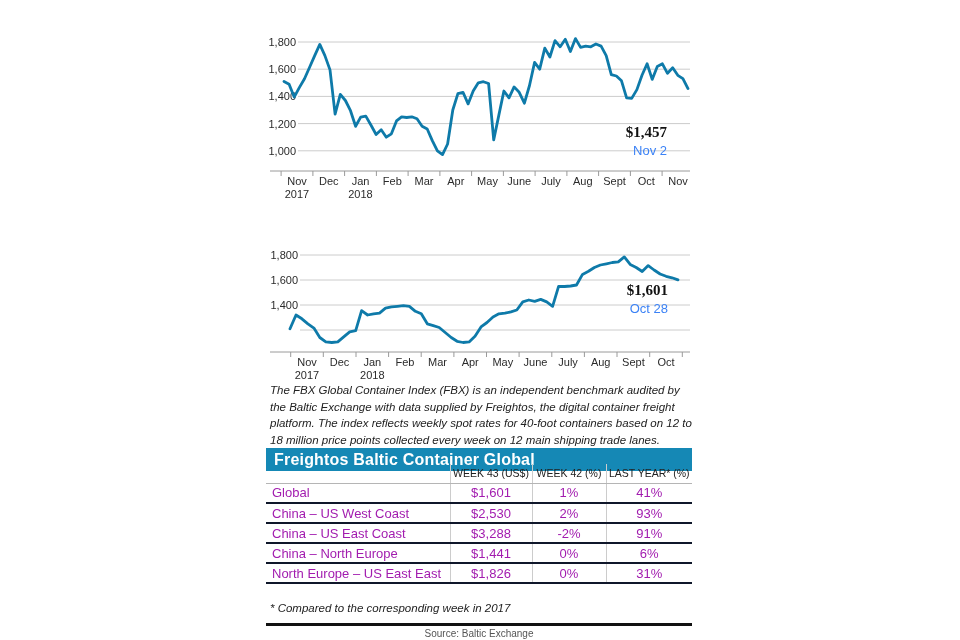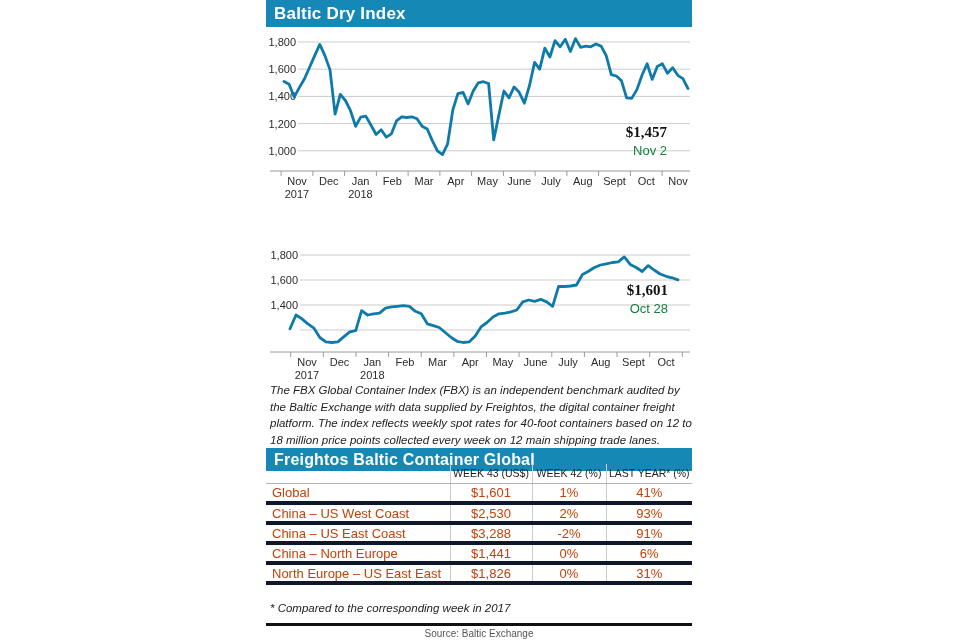--- a/index.html
+++ b/index.html
@@ -19,52 +19,49 @@
   .chart { position:absolute; left:266px; width:426px; }
   #chart1 { top:27px; height:180px; }
   #chart2 { top:240px; height:140px; }
   .chart svg { display:block; width:426px; }
   svg text.tick { font-family:"Liberation Sans", sans-serif; font-size:11px; fill:#2b2b2b; }
 
   .anno { position:absolute; text-align:right; }
   #chart1 .anno { right:25px; top:97px; }
   #chart2 .anno { right:24px; top:42px; }
   .anno-val { font-size:15px; font-weight:bold; color:#111;font-family:Liberation Serif, serif; }
-  .anno-date { font-size:13px; color:#15803d; margin-top:2px; }
+  .anno-date { font-size:13px; color:#3b82f6; margin-top:2px; }
 
   .desc { position:absolute; left:270px; top:382px; width:423px;
           font-style:italic; font-size:11.5px; line-height:16.5px; color:#222; }
 
   #report-table { position:absolute; left:266px; top:464px; width:426px;
                   border-collapse:collapse; table-layout:fixed; }
   #report-table col.c0 { width:184px; }
   #report-table col.c1 { width:82px; }
   #report-table col.c2 { width:74px; }
   #report-table col.c3 { width:86px; }
   #report-table th { height:19px; font-weight:normal; font-size:10.5px; color:#222;
                      text-align:center; border-bottom:1px solid #b5b5b5; white-space:nowrap; }
-  #report-table td { height:20px; font-size:13px; color:#c2410c; text-align:center;
-                     border-bottom:4px solid #0f172a; white-space:nowrap; }
+  #report-table td { height:20px; font-size:13px; color:#a21caf; text-align:center;
+                     border-bottom:2px solid #0f172a; white-space:nowrap; }
   #report-table td.lbl { text-align:left; padding-left:6px; }
   #report-table th + th, #report-table td + td { border-left:1px solid #cccccc; }
 
   .footnote { position:absolute; left:270px; top:602px; font-style:italic;
               font-size:11.5px; color:#222; }
   .source-rule { position:absolute; left:266px; top:623px; width:426px; height:3px; background:#111; }
   .source { position:absolute; left:266px; top:628px; width:426px; text-align:center;
             font-size:10px; color:#555; }
 </style>
 </head>
 <body>
 
 <div class="canvas">
 
-  <section class="bar" id="bar1">
-    <h2>Baltic Dry Index</h2>
-  </section>
 
   <div class="chart" id="chart1">
     <svg id="c1svg" viewBox="0 0 426 180" height="180">
         <line x1="32" y1="15.0" x2="424" y2="15.0" stroke="#cccccc" stroke-width="1"></line>
         <text class="tick" x="30" y="19.0" text-anchor="end">1,800</text>
         <line x1="32" y1="42.2" x2="424" y2="42.2" stroke="#cccccc" stroke-width="1"></line>
         <text class="tick" x="30" y="46.2" text-anchor="end">1,600</text>
         <line x1="32" y1="69.4" x2="424" y2="69.4" stroke="#cccccc" stroke-width="1"></line>
         <text class="tick" x="30" y="73.4" text-anchor="end">1,400</text>
         <line x1="32" y1="96.6" x2="424" y2="96.6" stroke="#cccccc" stroke-width="1"></line>

